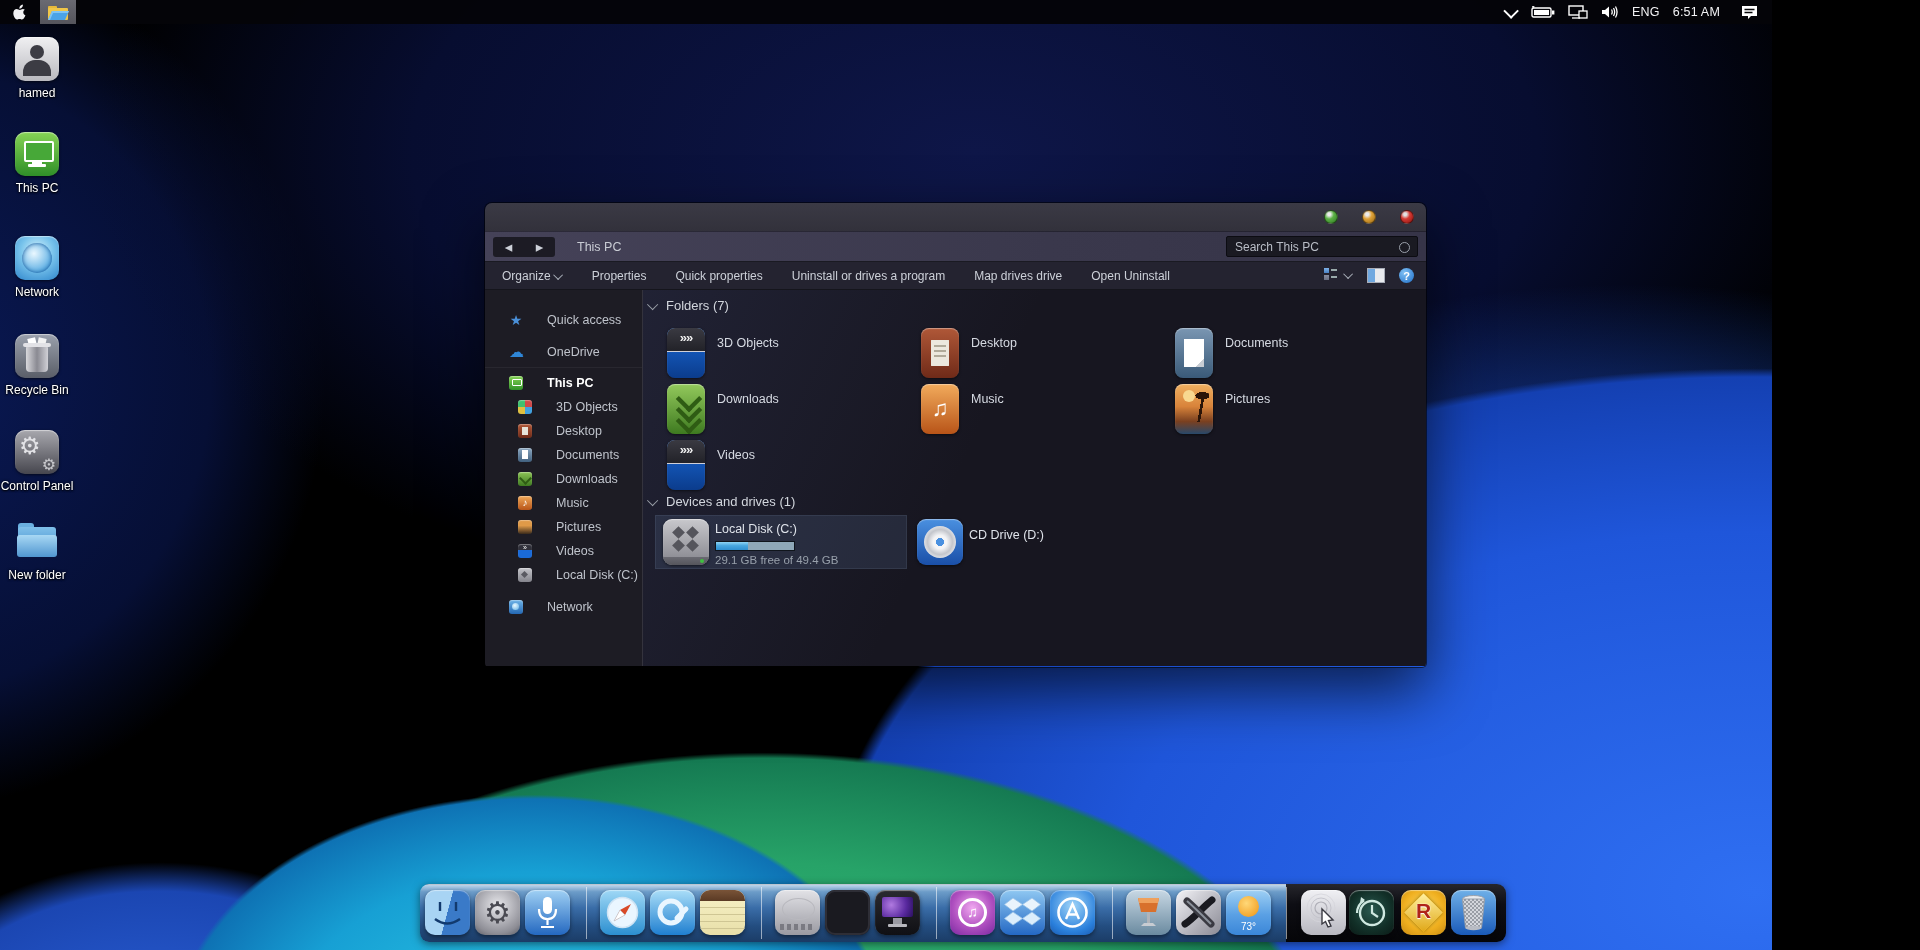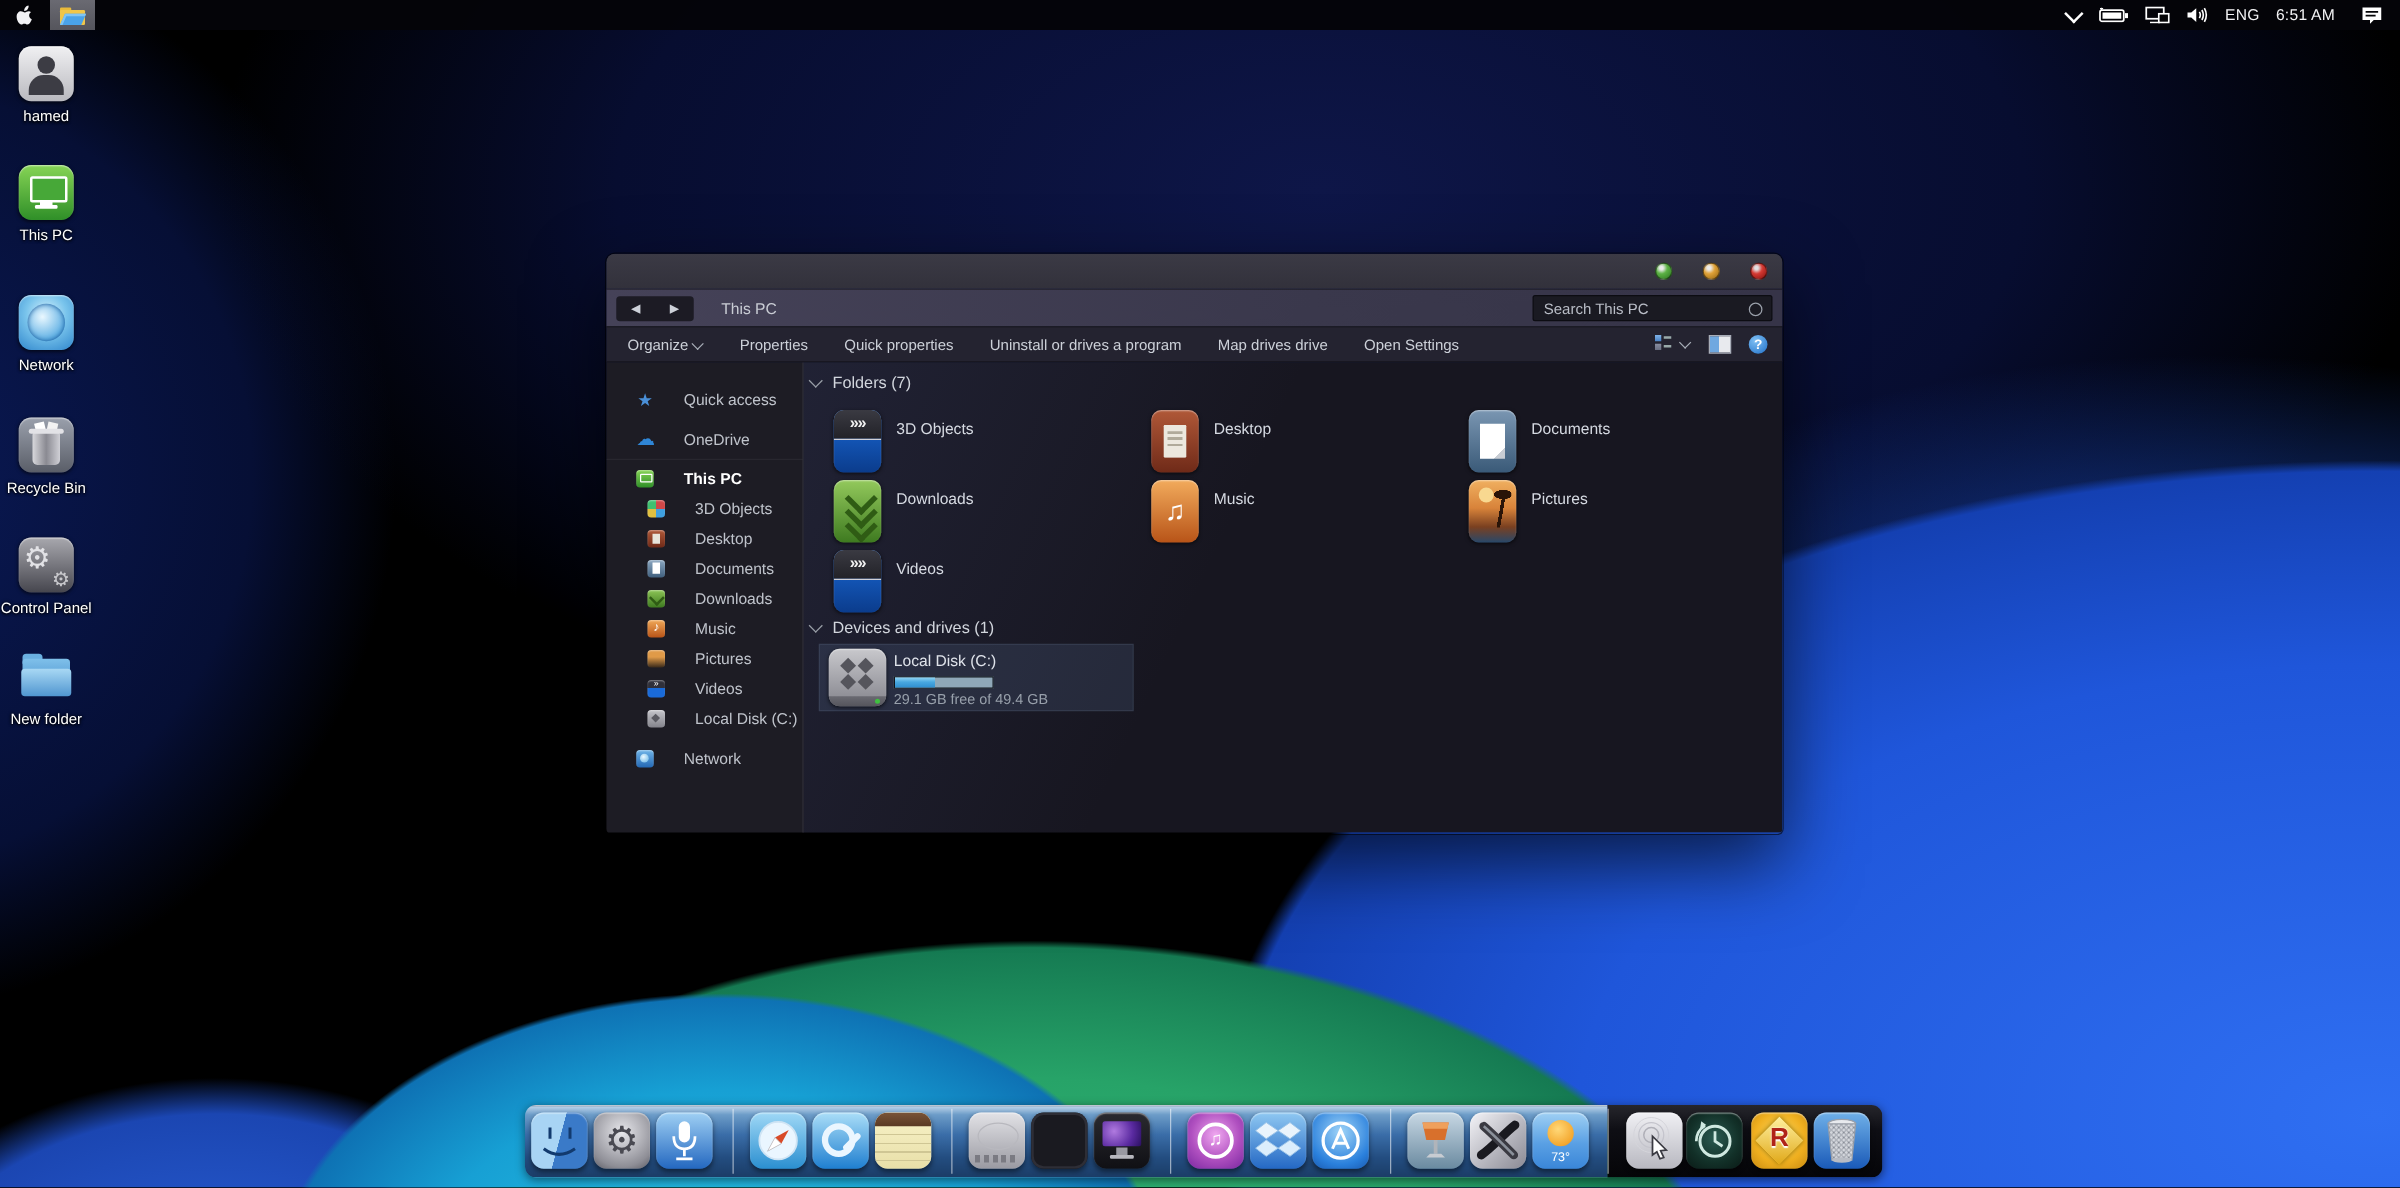--- a/index.html
+++ b/index.html
@@ -1,16 +1,16 @@
 <!DOCTYPE html>
 <html><head>
 <meta charset="utf-8">
 <style>
   html,body{margin:0;padding:0;background:#000;}
-  .stage{position:relative;width:1920px;height:950px;overflow:hidden;
+  .stage{position:relative;width:1772px;height:950px;overflow:hidden;
     font-family:"Liberation Sans",sans-serif;-webkit-font-smoothing:antialiased;}
   
   .wallpaper{position:absolute;inset:0;background-color:#000;
     background-image:
       radial-gradient(ellipse 640px 430px at 30% 109%, #2cc8e4 0%, #17a0d4 38%, #0e72b4 55%, rgba(0,0,0,0) 56%),
       radial-gradient(ellipse 520px 360px at 9% 112%, #2d64dc 0%, #1b46b2 48%, rgba(0,0,0,0) 56%),
       radial-gradient(ellipse 1000px 580px at 43% 114%, #36c07e 0%, #27a368 38%, #157a52 56%, rgba(0,0,0,0) 57%),
       radial-gradient(ellipse 1520px 860px at 99% 94%, #2f6ff2 0%, #1f56da 42%, #1440b2 60%, rgba(0,0,0,0) 61%),
       radial-gradient(ellipse 900px 430px at 92% 58%, #1c50d0 0%, rgba(10,22,80,0) 62%),
       radial-gradient(ellipse 1340px 720px at 55% 16%, #0e1648 0%, #070d30 42%, rgba(0,0,0,0) 66%),
@@ -343,21 +343,21 @@
         <input type="text" placeholder="Search This PC" style="">
         <div class="ring"></div>
       </div>
     </div>
     <div class="toolbar">
       <span class="tbitem"><span>Organize</span><span class="tb-chev"></span></span>
       <span class="tbitem">Properties</span>
       <span class="tbitem">Quick properties</span>
       <span class="tbitem">Uninstall or drives a program</span>
       <span class="tbitem">Map drives drive</span>
-      <span class="tbitem">Open Settings</span>
+      <span class="tbitem">Open Uninstall</span>
       <span class="tb-right">
         <span class="ic-details"></span>
         <span class="tb-chev" style="margin-left:-6px;"></span>
         <span class="ic-preview"></span>
         <span class="ic-help">?</span>
       </span>
     </div>
     <div class="winbody">
 
       <div class="sidebar">
@@ -466,20 +466,26 @@
               <div class="dm" style="left:25px;top:22px;"></div>
             <div class="strip"></div>
               <div class="led"></div>
           </div>
           <div class="dlabel">Local Disk (C:)</div>
           <div class="dbar">
               <div class="fill" style="width: 41%;"></div>
             </div>
           <div class="dsub">29.1 GB free of 49.4 GB</div>
         </div>
+        <div class="dtile" style="left:267px;top:226px;">
+          <div class="dticon t-cd">
+              <div class="disc"></div>
+            </div>
+          <div class="dlabel" style="top:12px;">CD Drive (D:)</div>
+        </div>
       </div>
     </div>
   </div>
 
   <div class="dock">
     <div class="glass"></div>
     <div class="blackseg"></div>
 
     <div class="dk dk-finder" style="left:5px;">
       <svg viewBox="0 0 45 45">

